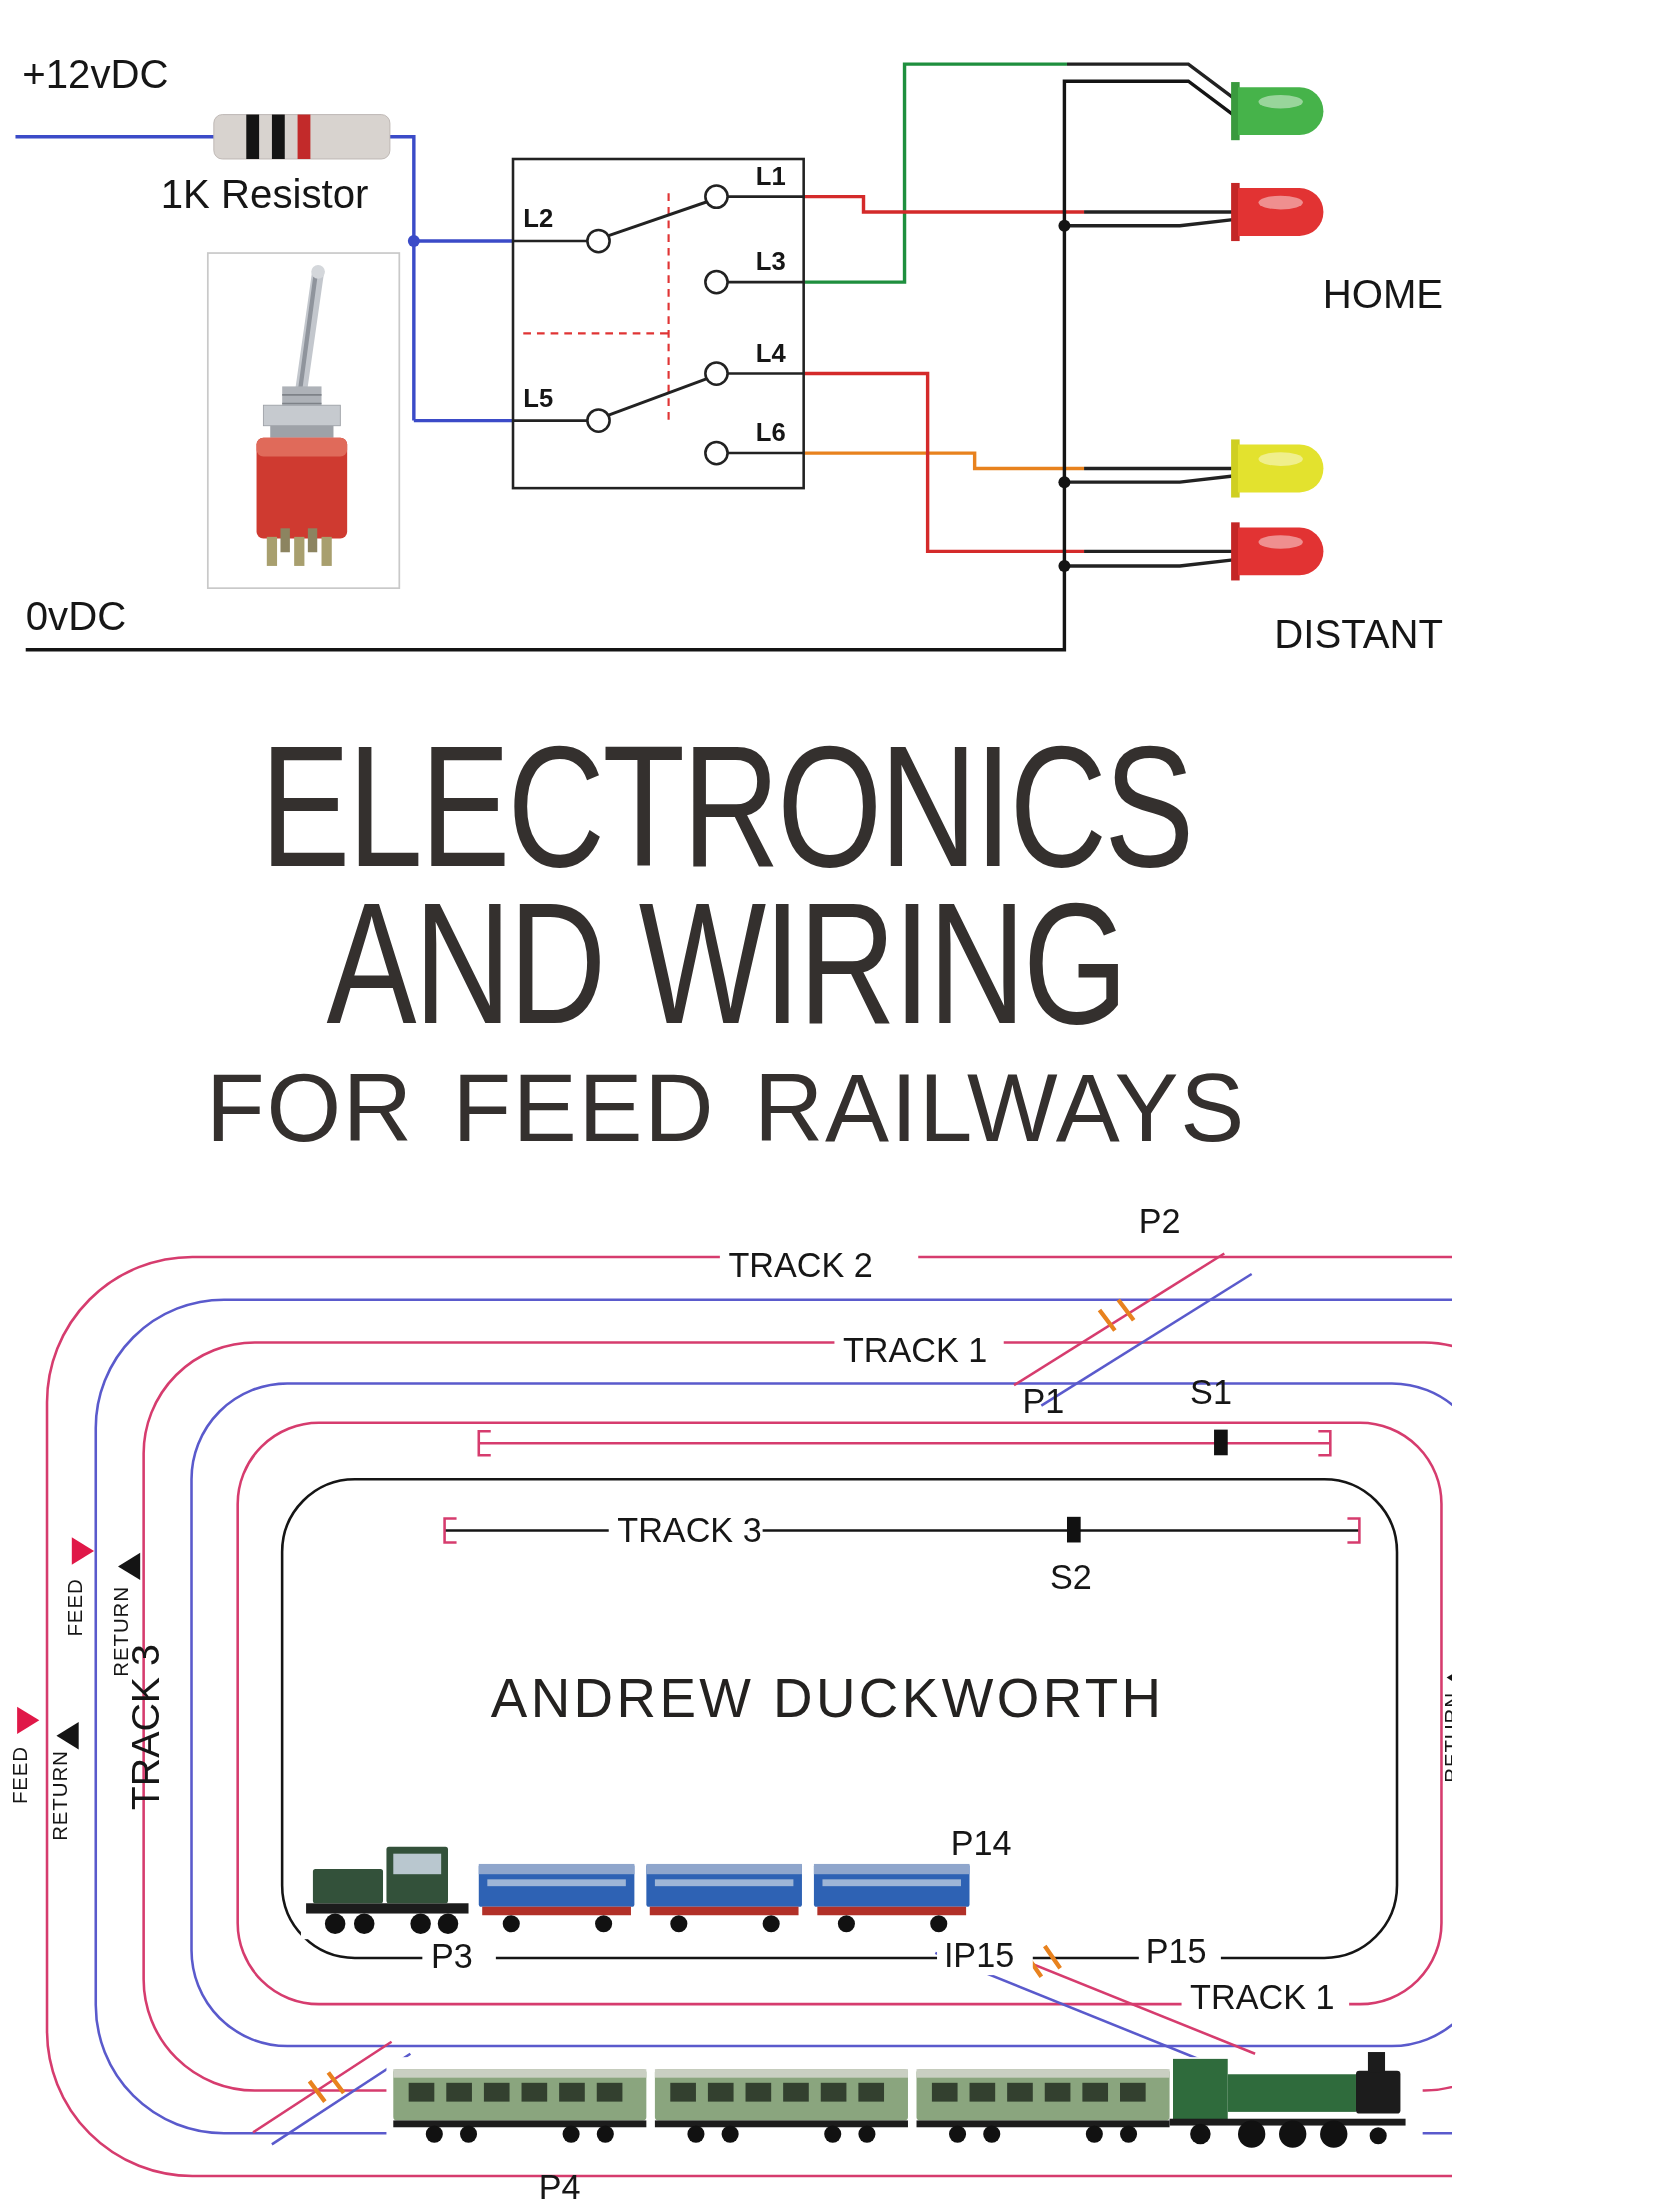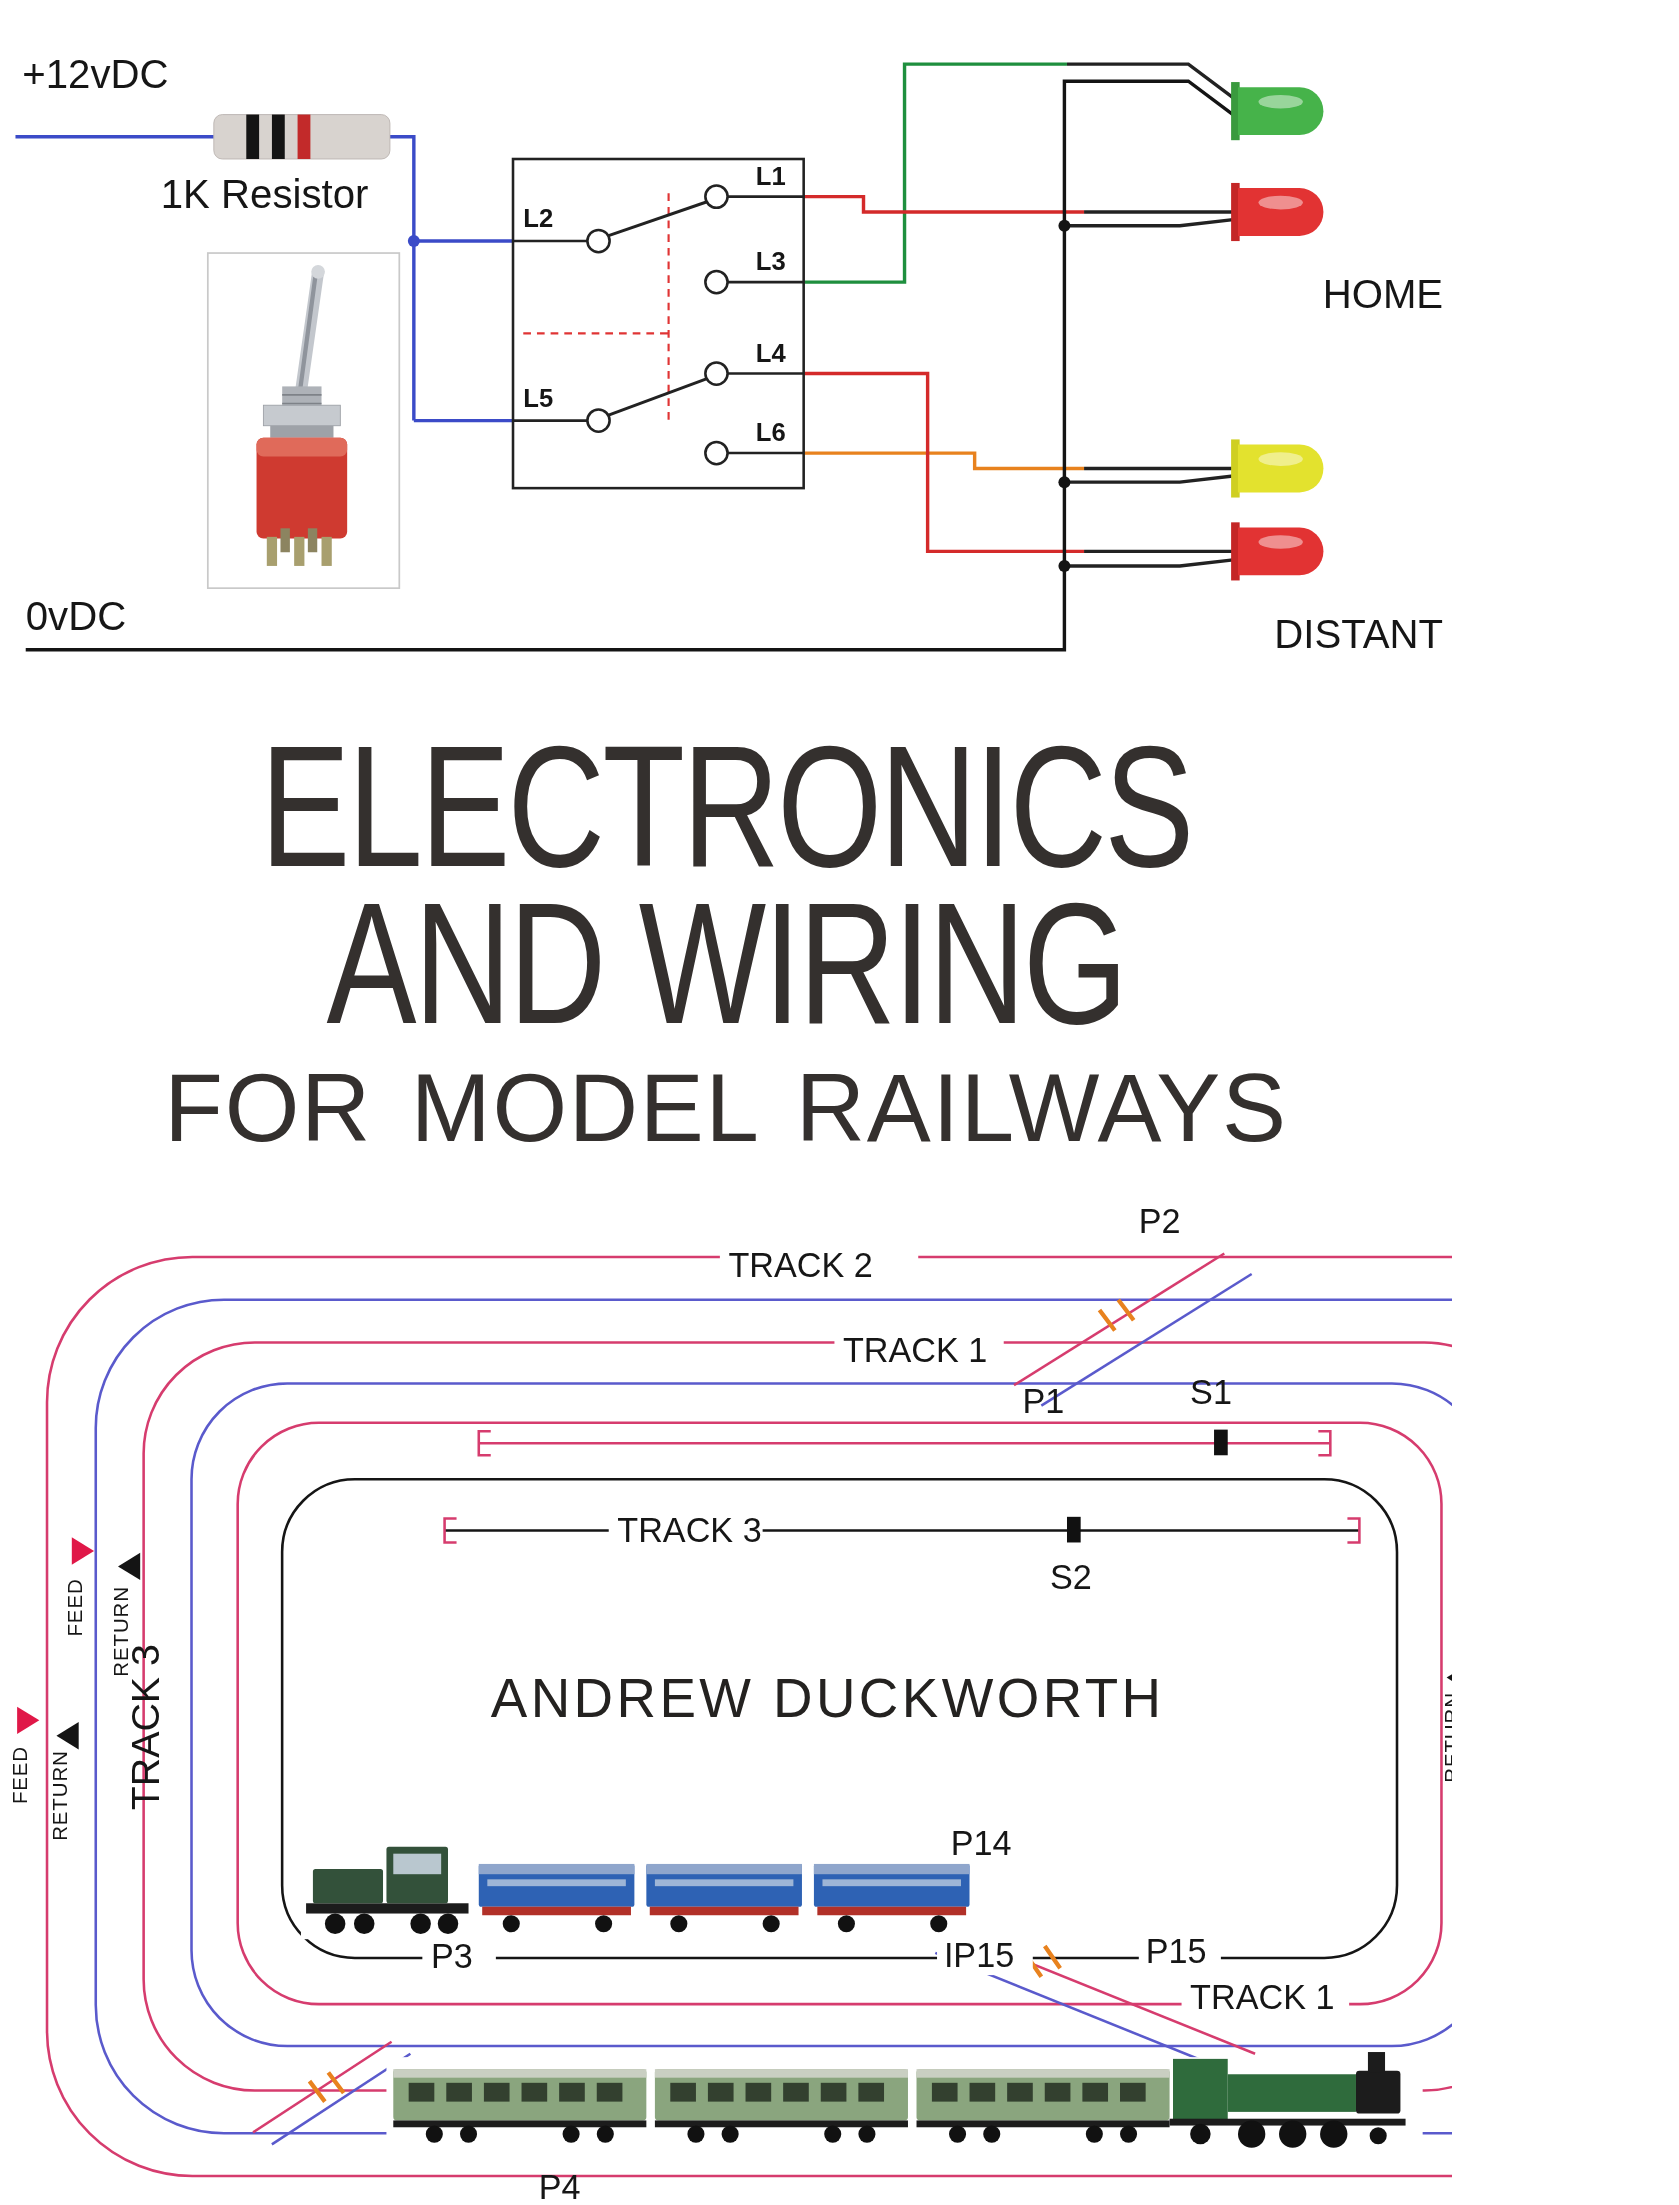--- a/index.html
+++ b/index.html
@@ -137,21 +137,21 @@
       <rect x="1700" y="455" width="162" height="245" rx="16" fill="#66666c"></rect>
       <circle cx="1781" cy="520" r="40" stroke="#44444a" stroke-width="4" fill="#e8d224"></circle>
       <circle cx="1781" cy="622" r="40" stroke="#44444a" stroke-width="4" fill="#d92b3c"></circle>
       <polygon points="1752,700 1814,700 1814,780 1783,754 1752,780" fill="#111111"></polygon>
     </g>
     <text class="big" text-anchor="end" x="1688" y="758">DISTANT</text>
   </svg>
 
   <div class="title" id="t1">ELECTRONICS</div>
   <div class="title" id="t2">AND WIRING</div>
-  <div class="title" id="t3">FOR MODEL RAILWAYS</div>
+  <div class="title" id="t3">FOR FEED RAILWAYS</div>
 
   <svg id="plan" width="1680" height="1009" viewBox="0 0 1965 1180">
 
     <g fill="none" stroke-width="3">
       <rect x="55" y="70" width="1855" height="1075" rx="170" stroke="#d63c6e"></rect>
       <rect x="112" y="120" width="1741" height="975" rx="150" stroke="#5a5acc"></rect>
       <rect x="168" y="170" width="1628" height="875" rx="130" stroke="#d63c6e"></rect>
       <rect x="224" y="218" width="1516" height="775" rx="112" stroke="#5a5acc"></rect>
       <rect x="278" y="264" width="1408" height="680" rx="95" stroke="#d63c6e"></rect>
       <rect x="330" y="330" width="1304" height="560" rx="85" stroke="#151515"></rect>

